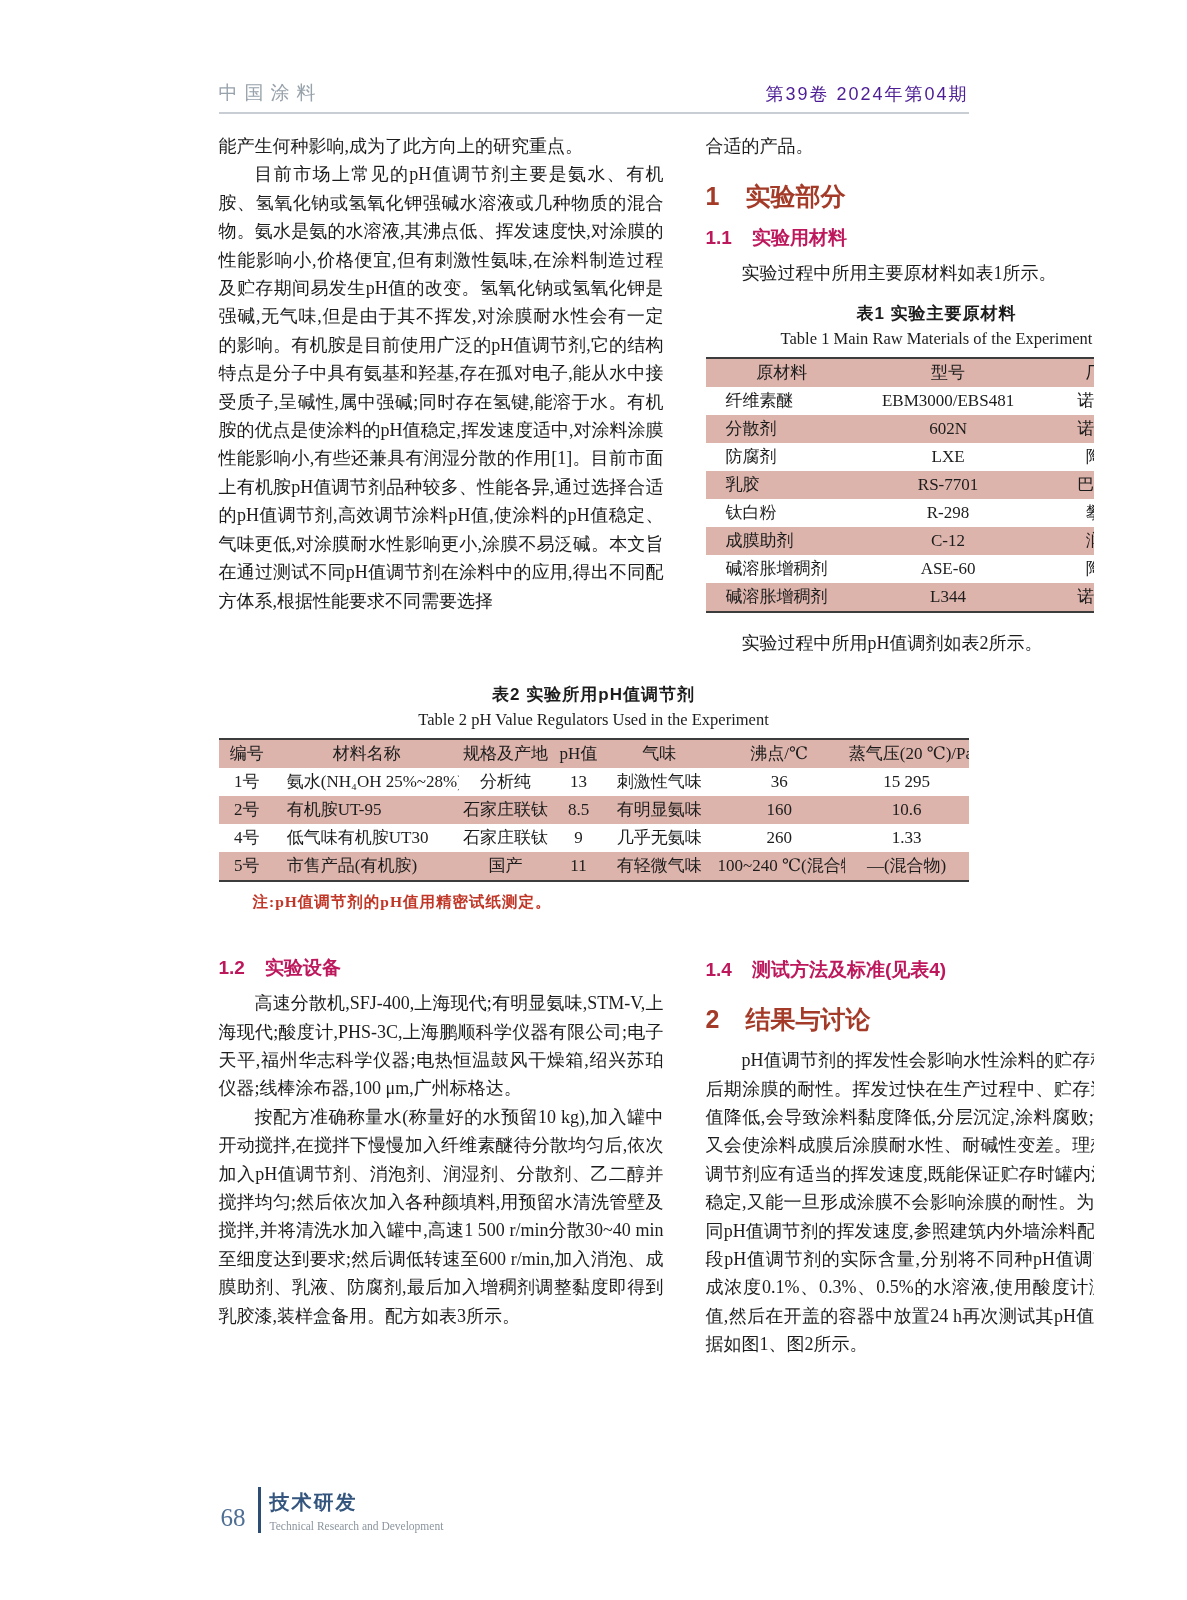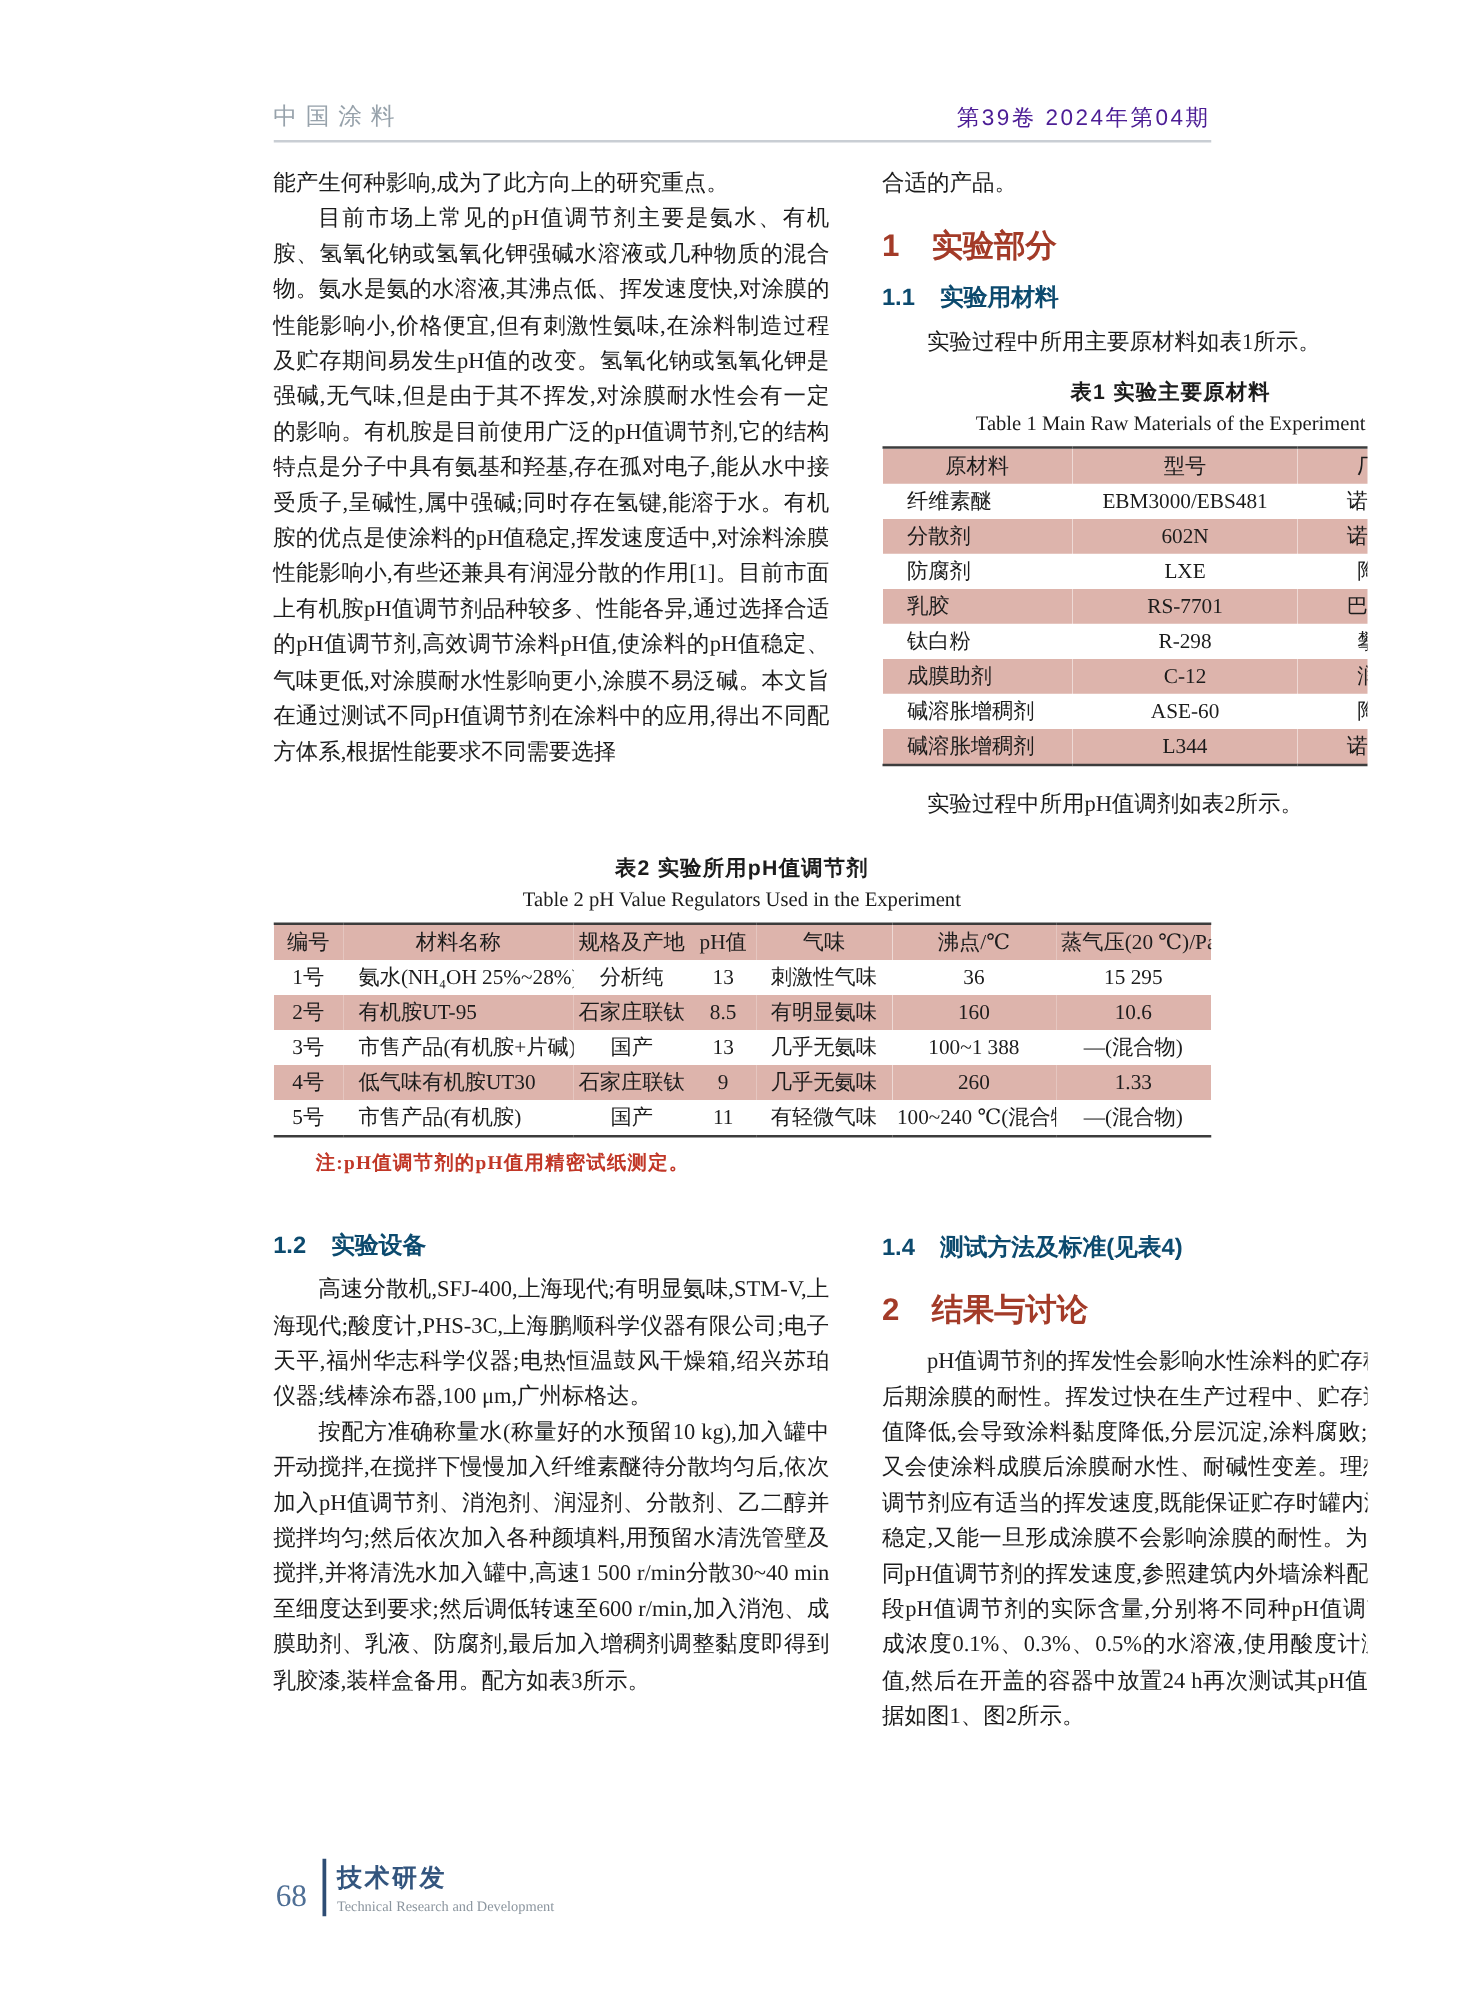--- a/index.html
+++ b/index.html
@@ -45,21 +45,21 @@
 
   
   .h1 {
     font-family:"Liberation Sans","DejaVu Sans",sans-serif;
     color:#a33b28; font-weight:bold; font-size:25px;
     margin:20px 0 10px 0; display:flex; align-items:baseline;
   }
   .h1 .num { margin-right:26px; }
   .h2 {
     font-family:"Liberation Sans","DejaVu Sans",sans-serif;
-    color:#0c4a6e; font-weight:bold; font-size:19px;
+    color:#be185d; font-weight:bold; font-size:19px;
     margin:12px 0 8px 0; display:flex; align-items:baseline;
   }
   .h2 .num { margin-right:20px; }
 
   
   .tbl-cap-cn {
     text-align:center; font-weight:bold; font-size:17px;
     font-family:"Liberation Sans","DejaVu Sans",sans-serif;
     margin-top:14px; letter-spacing:1px;
   }
@@ -240,29 +240,20 @@
             <tr>
               <td>2号</td>
               <td>有机胺UT-95</td>
               <td>石家庄联钛</td>
               <td>8.5</td>
               <td>有明显氨味</td>
               <td>160</td>
               <td>10.6</td>
             </tr>
             <tr>
-              <td>3号</td>
-              <td>市售产品(有机胺+片碱)</td>
-              <td>国产</td>
-              <td>13</td>
-              <td>几乎无氨味</td>
-              <td>100~1 388</td>
-              <td>—(混合物)</td>
-            </tr>
-            <tr>
               <td>4号</td>
               <td>低气味有机胺UT30</td>
               <td>石家庄联钛</td>
               <td>9</td>
               <td>几乎无氨味</td>
               <td>260</td>
               <td>1.33</td>
             </tr>
             <tr>
               <td>5号</td>

